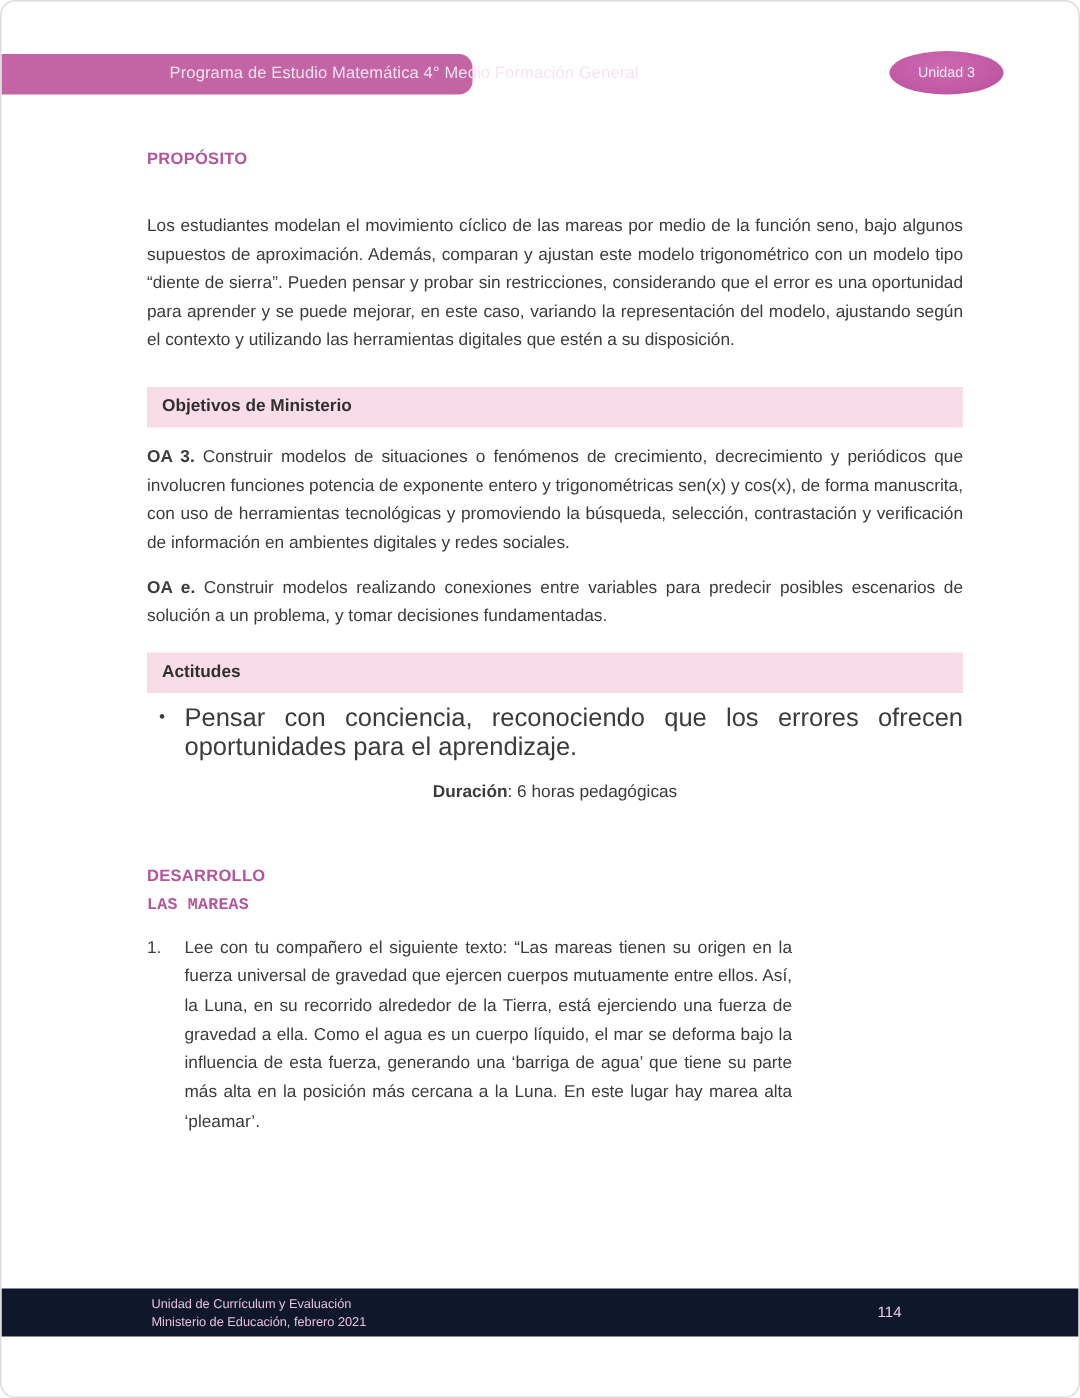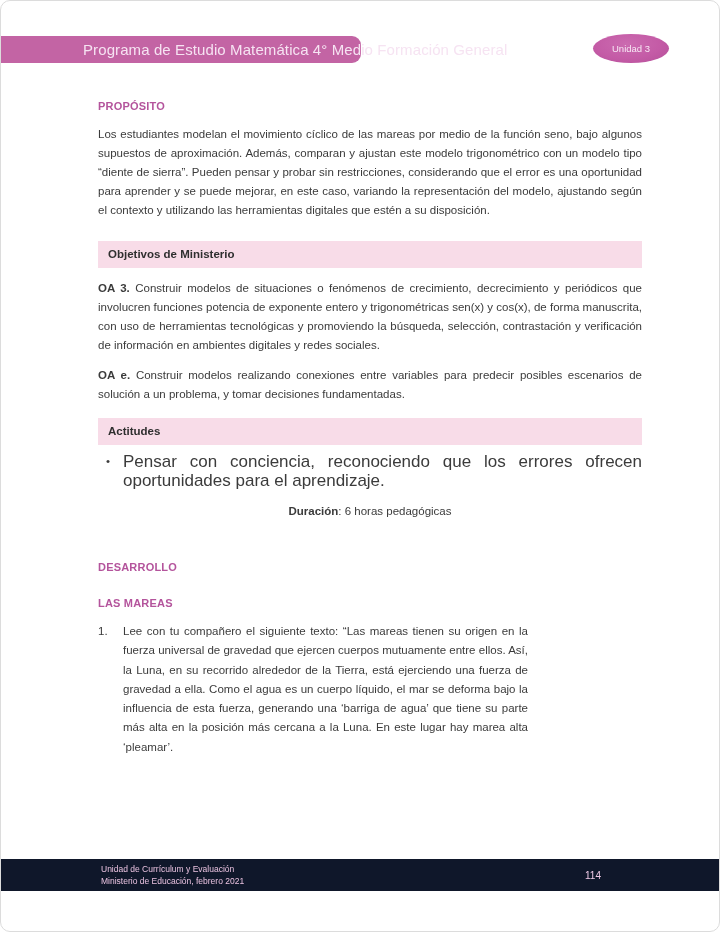--- a/index.html
+++ b/index.html
@@ -15,27 +15,27 @@
     inset: 0;
     border: 1px solid #dcdcdc;
     border-radius: 10px;
     background: #ffffff;
     overflow: hidden;
   }
   
   .header-banner {
     position: absolute;
     left: 0; top: 35px;
-    width: 360px; height: 27px;
+    width: 314px; height: 27px;
     background: #c364a4;
     border-radius: 0 9px 9px 0;
     color: #f6e3f2;
-    font-size: 15px;
+    font-size: 11px;
     line-height: 27px;
-    padding-left: 82px;
+    padding-left: 112px;
     letter-spacing: .1px;
     white-space: nowrap;
   }
   .unit-badge {
     position: absolute;
     top: 33px; right: 50px;
     width: 76px; height: 29px;
     background: radial-gradient(ellipse at 45% 35%, #cb6bb0 0%, #c45ba6 55%, #b44f99 100%);
     border-radius: 50%;
     color: #f8e8f5;
@@ -52,21 +52,21 @@
     letter-spacing: .1px;
   }
   .magenta-label {
     color: #b4549c;
     font-size: 11px;
     font-weight: bold;
     letter-spacing: .2px;
   }
   .lbl-proposito { margin-top: 17px; }
   .body-para {
-    margin-top: 13px;
+    margin-top: 30px;
     font-size: 11.5px;
     line-height: 19px;
     text-align: justify;
   }
   .pink-bar {
     margin-top: 21px;
     background: #f8dce8;
     height: 27px;
     line-height: 27px;
     padding-left: 10px;
@@ -95,21 +95,21 @@
     text-align: justify;
   }
   .duration-line {
     margin-top: 12px;
     font-size: 11.5px;
     line-height: 19px;
     text-align: center;
   }
   .duration-label { font-weight: bold; }
   .lbl-desarrollo { margin-top: 40px; }
-  .lbl-mareas { margin-top: 24px; }
+  .lbl-mareas { margin-top: 8px; font-family: Liberation Mono, monospace; }
   .item-row {
     margin-top: 13px;
     display: flex;
     align-items: flex-start;
   }
   .item-number {
     width: 25px;
     font-size: 11.5px;
     line-height: 19px;
   }

